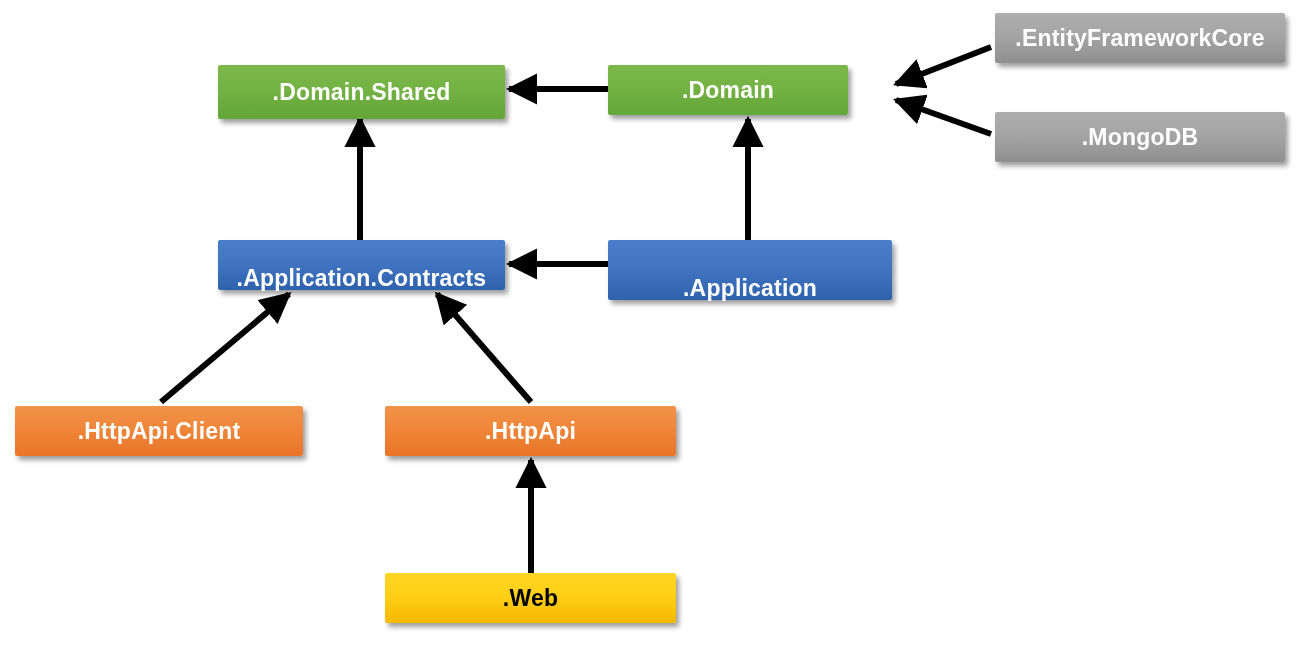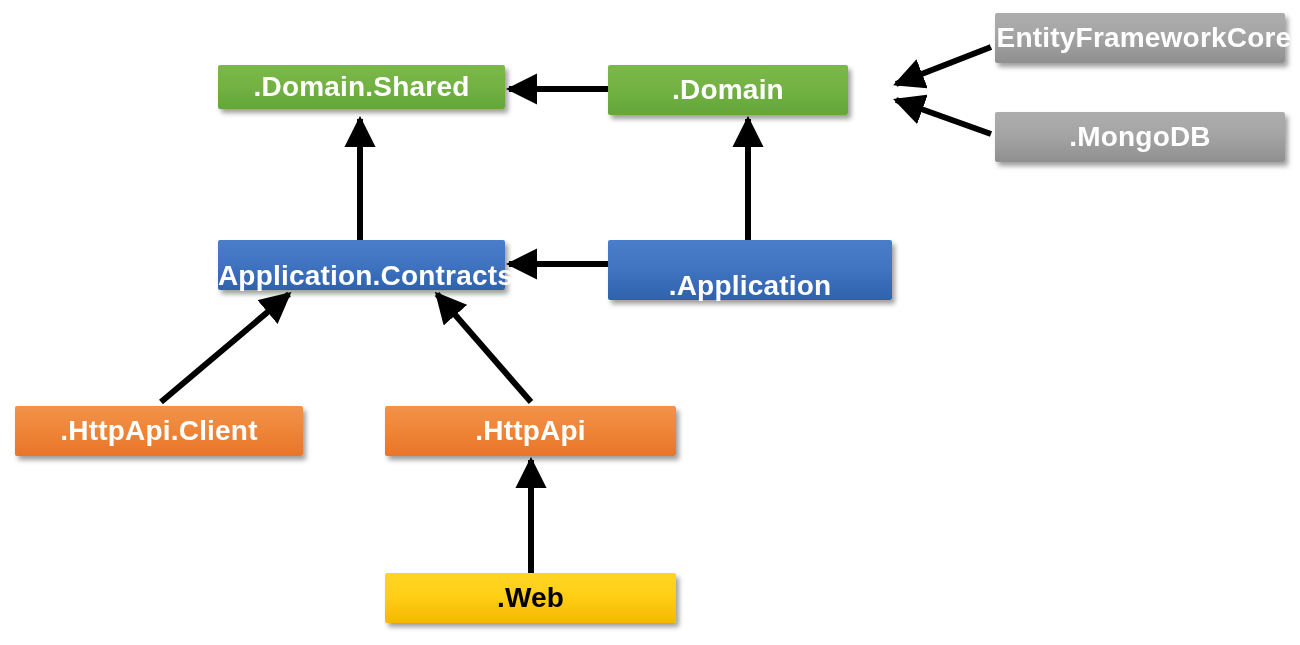--- a/index.html
+++ b/index.html
@@ -33,21 +33,21 @@
     display: flex;
     align-items: center;
     justify-content: center;
     border-radius: 2px;
     box-shadow: 3px 4px 5px rgba(0,0,0,0.38);
     text-align: center;
     z-index: 2;
   }
 
   .node-label {
-    font-size: 28px;
+    font-size: 23px;
     font-weight: bold;
     letter-spacing: 0.2px;
     line-height: 1;
     white-space: nowrap;
   }
 
   
   .node.green {
     background: linear-gradient(to bottom, #7cb74a 0%, #74b244 45%, #63a63a 100%);
   }
@@ -92,21 +92,21 @@
         <line x1="991" y1="134" x2="896" y2="100" stroke="#000000" stroke-width="6" marker-end="url(#arrowhead)"></line>
         <line x1="360" y1="240" x2="360" y2="119" stroke="#000000" stroke-width="6" marker-end="url(#arrowhead)"></line>
         <line x1="748" y1="240" x2="748" y2="119" stroke="#000000" stroke-width="6" marker-end="url(#arrowhead)"></line>
         <line x1="608" y1="264" x2="509" y2="264" stroke="#000000" stroke-width="6" marker-end="url(#arrowhead)"></line>
         <line x1="161" y1="402" x2="289" y2="294" stroke="#000000" stroke-width="6" marker-end="url(#arrowhead)"></line>
         <line x1="531" y1="402" x2="437" y2="294" stroke="#000000" stroke-width="6" marker-end="url(#arrowhead)"></line>
         <line x1="531" y1="573" x2="531" y2="460" stroke="#000000" stroke-width="6" marker-end="url(#arrowhead)"></line>
       </g>
   </svg>
 
-  <div class="node green" style="left: 218px; top: 65px; width: 287px; height: 44px;">
+  <div class="node green" style="left: 218px; top: 65px; width: 287px; height: 54px;">
     <span class="node-label">.Domain.Shared</span>
   </div>
 
   <div class="node green" style="left: 608px; top: 65px; width: 240px; height: 50px;">
     <span class="node-label">.Domain</span>
   </div>
 
   <div class="node gray" style="left: 995px; top: 13px; width: 290px; height: 50px;">
     <span class="node-label">.EntityFrameworkCore</span>
   </div>

